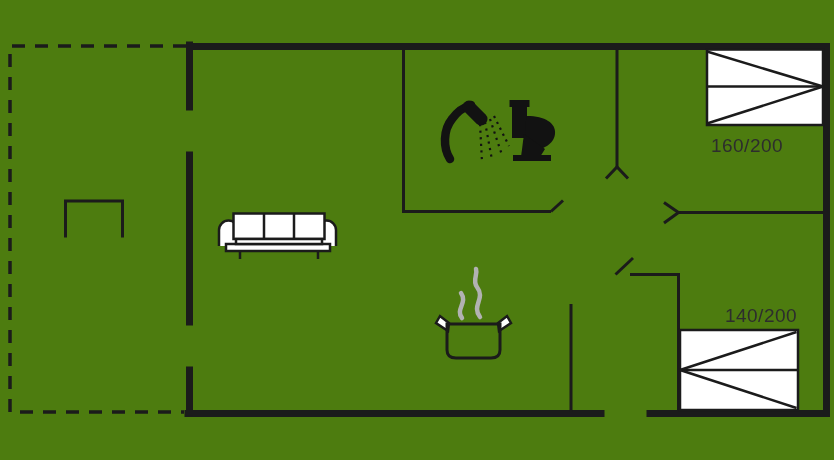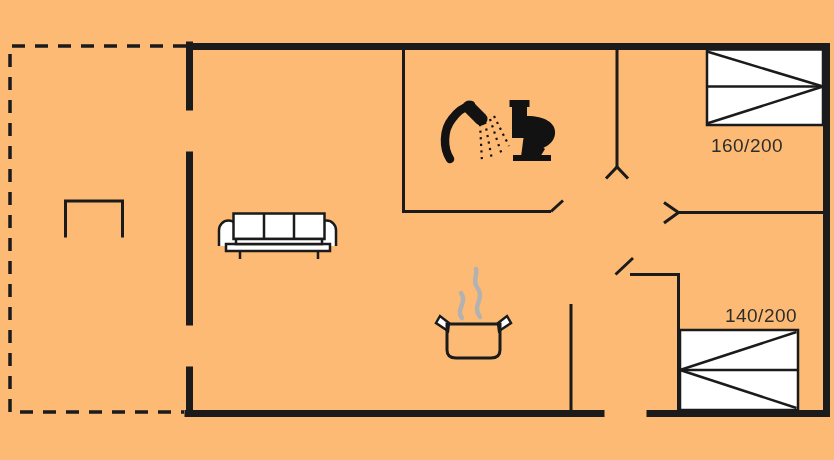--- a/index.html
+++ b/index.html
@@ -1,16 +1,16 @@
 <!DOCTYPE html>
 <html><head>
 <meta charset="utf-8">
 <style>
   html,body{margin:0;padding:0;background:#ffffff;}
-  .canvas{position:relative;width:834px;height:460px;background:#fdba74;overflow:hidden;
+  .canvas{position:relative;width:834px;height:460px;background:#4d7c0f;overflow:hidden;
           font-family:"Liberation Sans",sans-serif;}
   svg{display:block;}
   .wall-thick{stroke:#1b1b1b;stroke-width:7;fill:none;stroke-linecap:square;}
   .wall-thin{stroke:#1b1b1b;stroke-width:3;fill:none;}
   .dash{stroke:#1b1b1b;stroke-width:3.5;fill:none;stroke-dasharray:13 10;}
   .furn{stroke:#1b1b1b;stroke-width:2.5;fill:#ffffff;}
   .furn-line{stroke:#1b1b1b;stroke-width:2.5;fill:none;}
   .thin-line{stroke:#1b1b1b;stroke-width:3;fill:none;}
   .solid{fill:#121212;stroke:none;}
   .handle{stroke:#121212;stroke-width:8.5;fill:none;stroke-linecap:round;}

